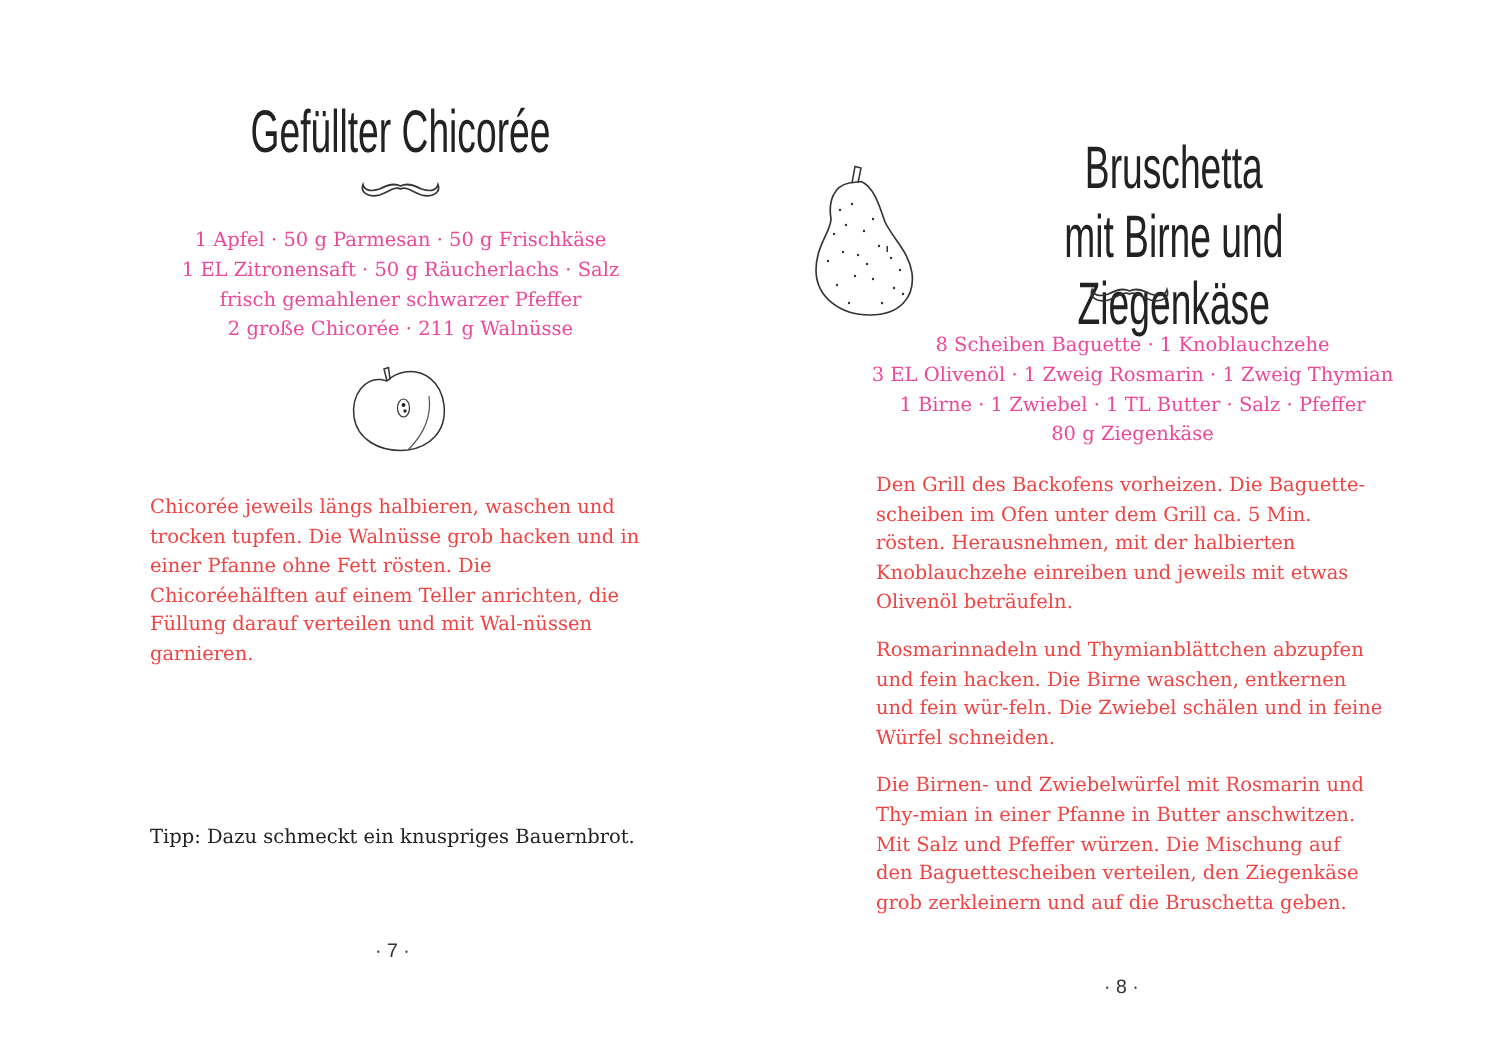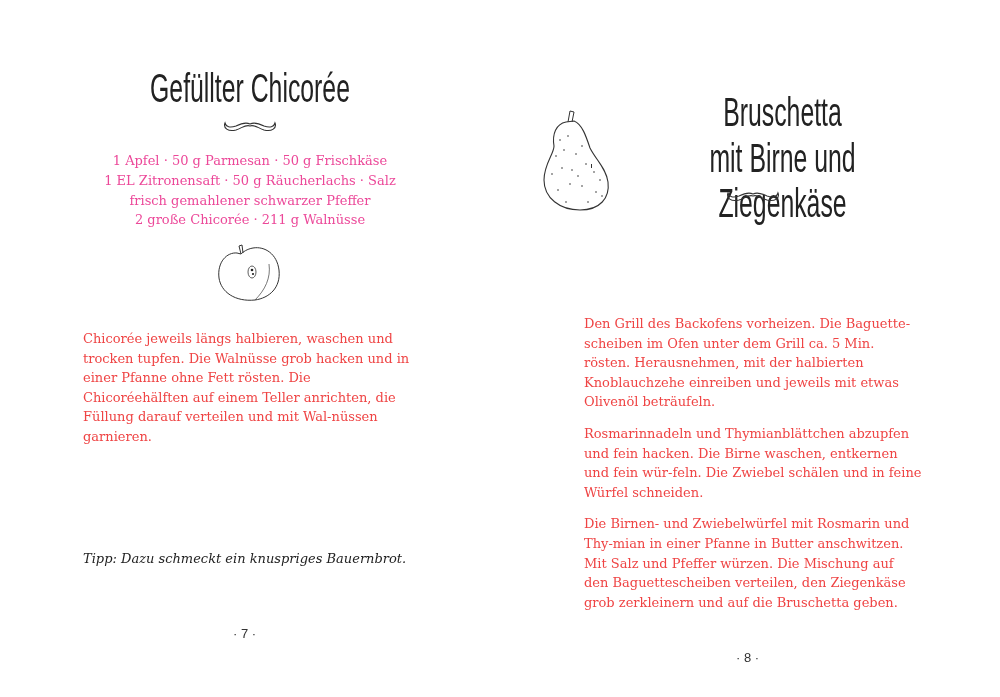--- a/index.html
+++ b/index.html
@@ -1,24 +1,24 @@
 <!DOCTYPE html>
 <html><head>
   <meta charset="utf-8">
   <style>
     html, body { margin:0; padding:0; background:#ffffff; }
     body { width:1000px; height:697px; position:relative; overflow:hidden; color:#1c1c1c; font-family:"DejaVu Serif", serif; }
     .page { position:absolute; top:0; height:697px; }
-    .page-left { left:0; width:500px; }
+    .page-left { left:17px; width:500px; }
     .page-right { left:500px; width:500px;margin-top:24px; }
     .title { position:absolute; text-align:center; font-family:"Liberation Sans Narrow","Liberation Sans", sans-serif; font-weight:normal; color:#222; transform:scaleX(0.62); transform-origin:center top; letter-spacing:0px; }
     .ingredients { position:absolute; text-align:center; font-size:13px; line-height:19.8px; color:#ec4899; }
     .body-text { position:absolute; font-size:13px; line-height:19.6px; color:#ef4444; }
     .body-text p { margin:0 0 12px 0; }
-    .tip { position:absolute; font-size:13px; font-style:italic; color:#222; }
+    .tip { position:absolute; font-size:13px; color:#222; }
     .page-number { position:absolute; font-size:13px; color:#333; font-family:"Liberation Sans", sans-serif; }
     svg { position:absolute; overflow:visible; }
   </style>
 </head>
 <body>
 
 <div class="page page-left">
   <div class="title" style="left:0; width:500px; top:66px; font-size:40px;">Gefüllter Chicorée</div>
 
   <svg width="56" height="14" style="left:222px; top:120px;" viewBox="0 0 56 14">
@@ -79,20 +79,26 @@
     </g>
   </svg>
 
   <div class="title" style="left:115px; width:335px; top:66px; font-size:40px;">Bruschetta</div>
   <div class="title" style="left:115px; width:335px; top:112px; font-size:40px;">mit Birne und Ziegenkäse</div>
 
   <svg width="56" height="14" style="left:225px; top:166px;" viewBox="0 0 56 14">
     <path d="M3,3 C1,8 6,12 14,10 C20,8 24,4 28,6 C32,4 36,8 42,10 C50,12 55,8 53,3 C52,7 48,8 42,6 C36,3 32,2 28,4 C24,2 20,3 14,6 C8,8 4,7 3,3 Z" fill="none" stroke="#333" stroke-width="1.1"></path>
   </svg>
 
+  <div class="ingredients" style="left:60px; width:390px; top:197px;">
+    <div>8 Scheiben Baguette · 1 Knoblauchzehe</div>
+    <div>3 EL Olivenöl · 1 Zweig Rosmarin · 1 Zweig Thymian</div>
+    <div>1 Birne · 1 Zwiebel · 1 TL Butter · Salz · Pfeffer</div>
+    <div>80 g Ziegenkäse</div>
+  </div>
 
   <div class="body-text" style="left:84px; width:338px; top:290px;">
     <p>Den Grill des Backofens vorheizen. Die Baguette-scheiben im Ofen unter dem Grill ca. 5 Min. rösten. Herausnehmen, mit der halbierten Knoblauchzehe einreiben und jeweils mit etwas Olivenöl beträufeln.</p>
     <p>Rosmarinnadeln und Thymianblättchen abzupfen und fein hacken. Die Birne waschen, entkernen und fein wür-feln. Die Zwiebel schälen und in feine Würfel schneiden.</p>
     <p>Die Birnen- und Zwiebelwürfel mit Rosmarin und Thy-mian in einer Pfanne in Butter anschwitzen. Mit Salz und Pfeffer würzen. Die Mischung auf den Baguettescheiben verteilen, den Ziegenkäse grob zerkleinern und auf die Bruschetta geben.</p>
   </div>
 
   <div class="page-number" style="left:236px; top:626px;">· 8 ·</div>
 </div>
 

